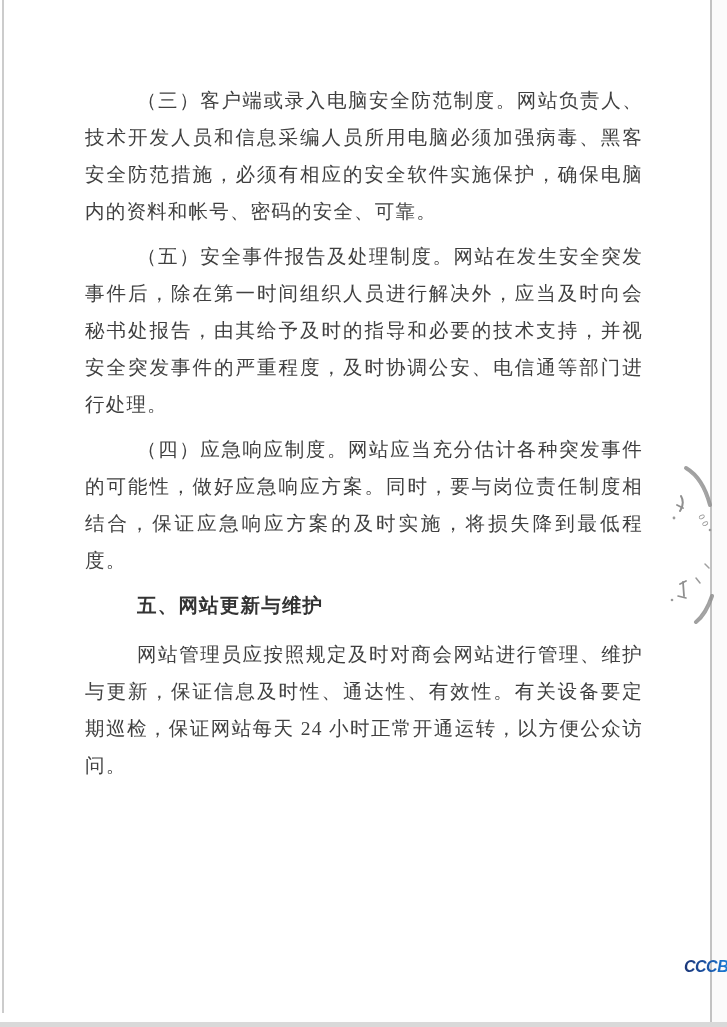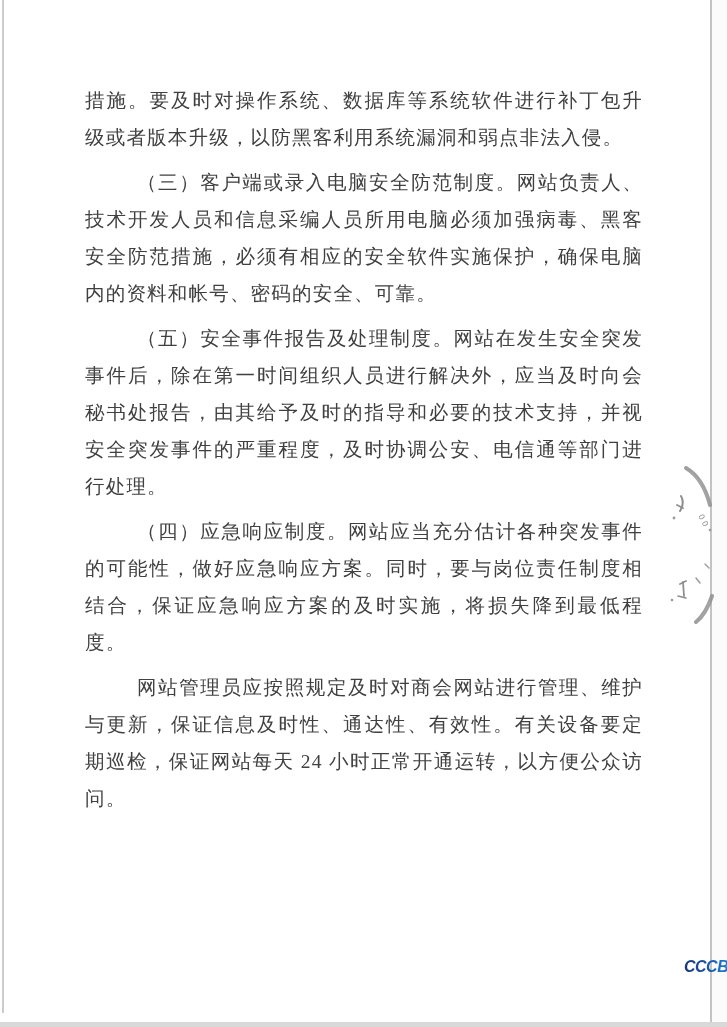--- a/index.html
+++ b/index.html
@@ -94,24 +94,24 @@
 <body>
 
 <div class="page">
 
   <div class="scan-edge-left"></div>
   <div class="scan-strip-right"></div>
   <div class="scan-edge-right"></div>
   <div class="scan-edge-bottom"></div>
 
   <div class="content">
-    <p>措施。要及时对操作系统、数据库等系统软件进行补丁包升级或者版本升级，以防黑客利用系统漏洞和弱点非法入侵。</p>
     <p class="indent">（三）客户端或录入电脑安全防范制度。网站负责人、技术开发人员和信息采编人员所用电脑必须加强病毒、黑客安全防范措施，必须有相应的安全软件实施保护，确保电脑内的资料和帐号、密码的安全、可靠。</p>
     <p class="indent">（五）安全事件报告及处理制度。网站在发生安全突发事件后，除在第一时间组织人员进行解决外，应当及时向会秘书处报告，由其给予及时的指导和必要的技术支持，并视安全突发事件的严重程度，及时协调公安、电信通等部门进行处理。</p>
     <p class="indent">（四）应急响应制度。网站应当充分估计各种突发事件的可能性，做好应急响应方案。同时，要与岗位责任制度相结合，保证应急响应方案的及时实施，将损失降到最低程度。</p>
+    <h2>五、网站更新与维护</h2>
     <p class="indent">网站管理员应按照规定及时对商会网站进行管理、维护与更新，保证信息及时性、通达性、有效性。有关设备要定期巡检，保证网站每天 24 小时正常开通运转，以方便公众访问。</p>
   </div>
 
   <svg class="seal" viewBox="0 0 64 170" xmlns="http://www.w3.org/2000/svg">
 
     <path d="M 36 10 Q 53 20 60 47" fill="none" stroke="#8f8f8f" stroke-width="4" stroke-linecap="round" opacity="0.85"></path>
     <path d="M 40 14 Q 52 23 57 40" fill="none" stroke="#aaaaaa" stroke-width="1.5" opacity="0.6"></path>
 
     <path d="M 31 38 q 4 7 -1 15" fill="none" stroke="#8f8f8f" stroke-width="2" stroke-linecap="round"></path>
     <path d="M 27 47 l 6 3" fill="none" stroke="#8f8f8f" stroke-width="1.8" stroke-linecap="round"></path>

